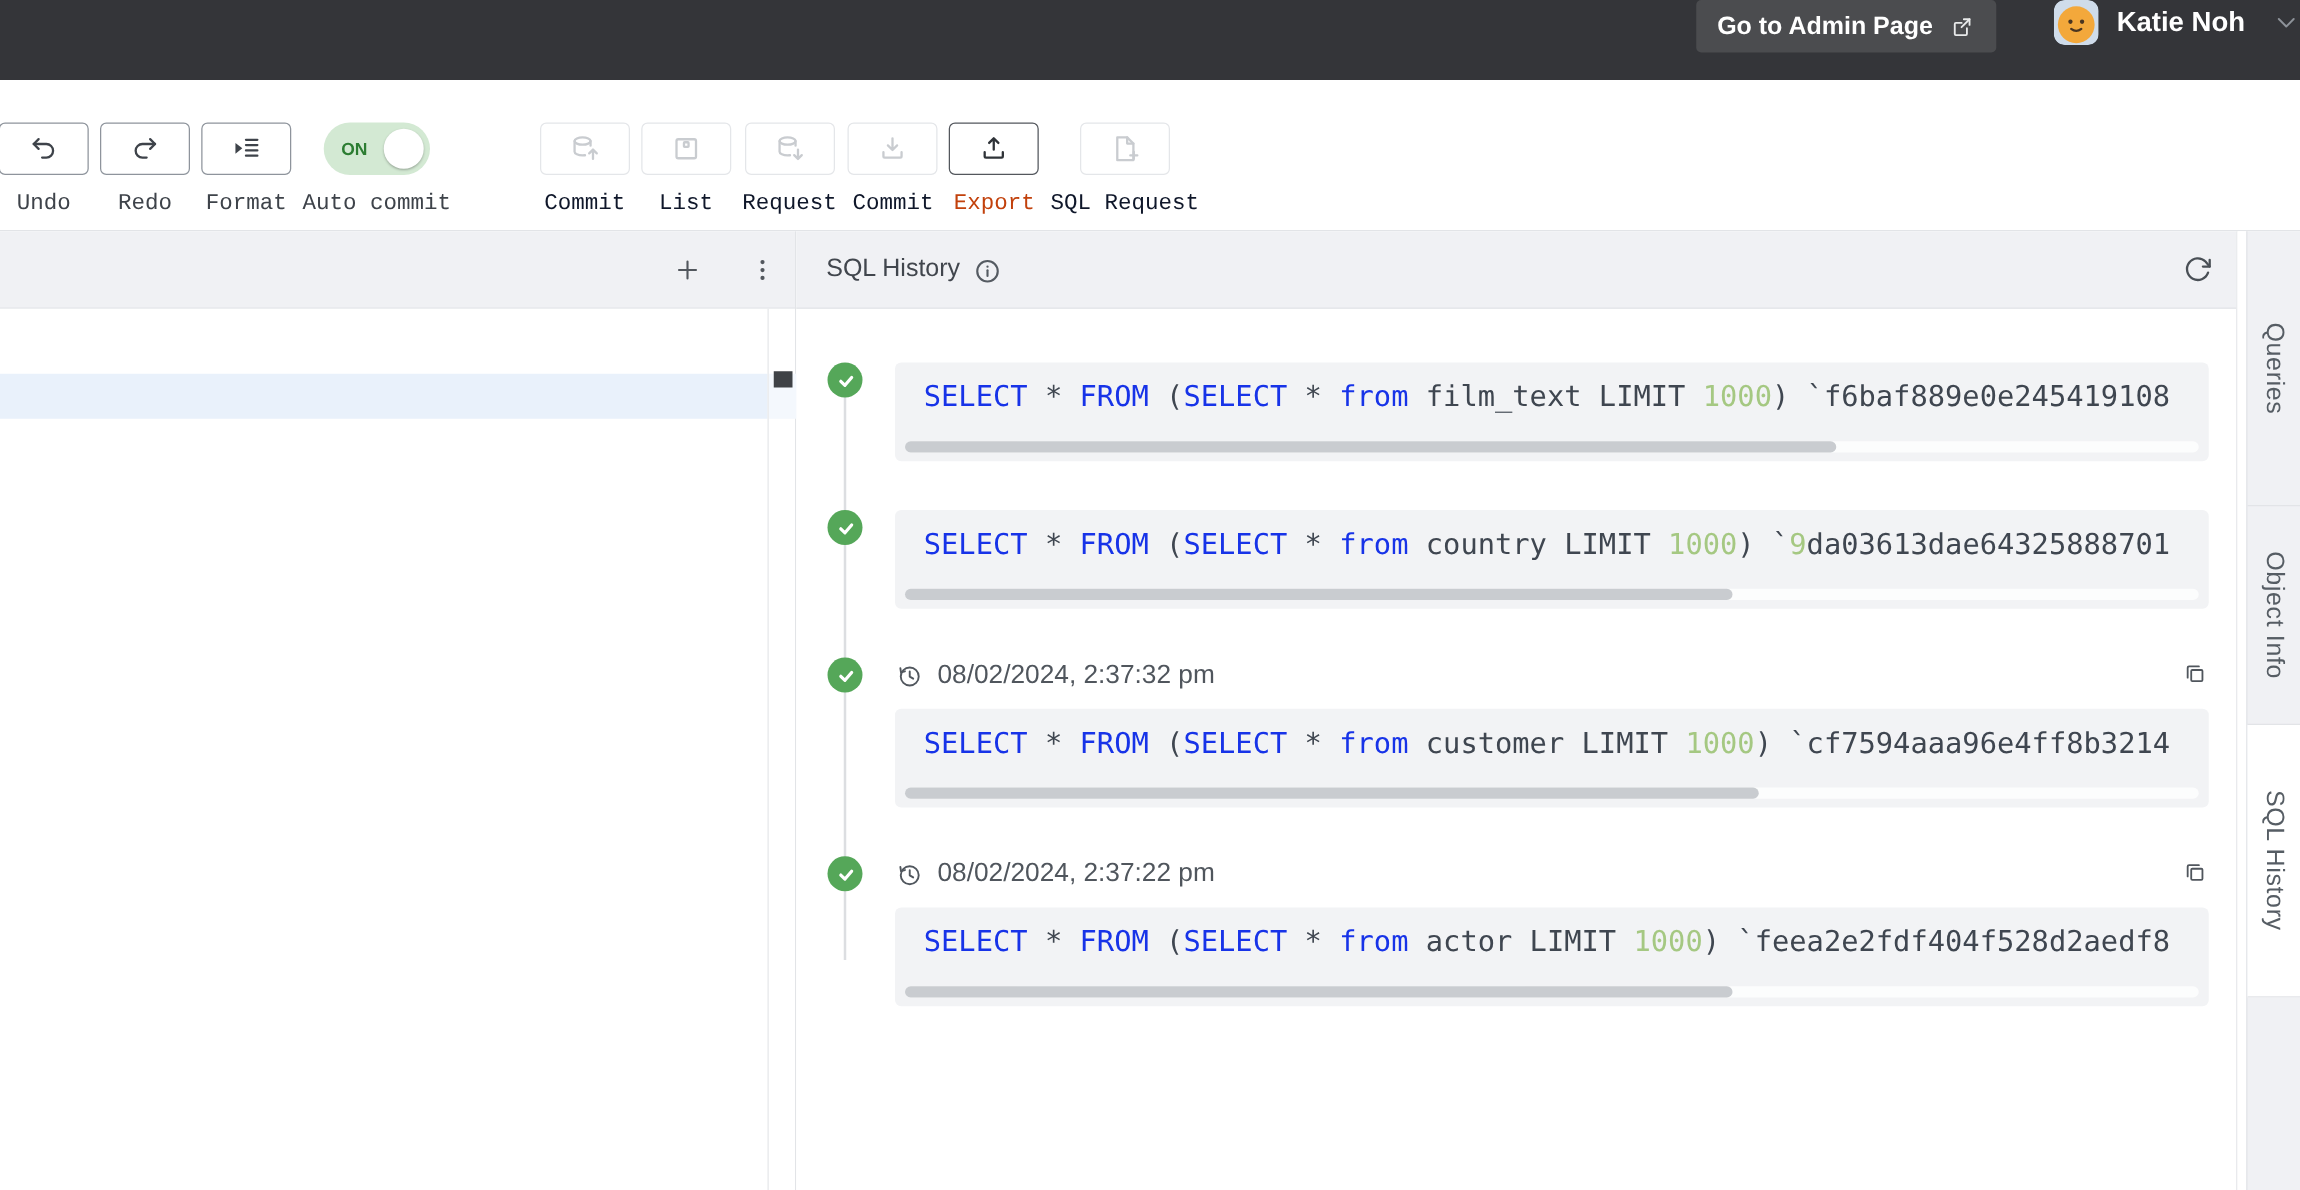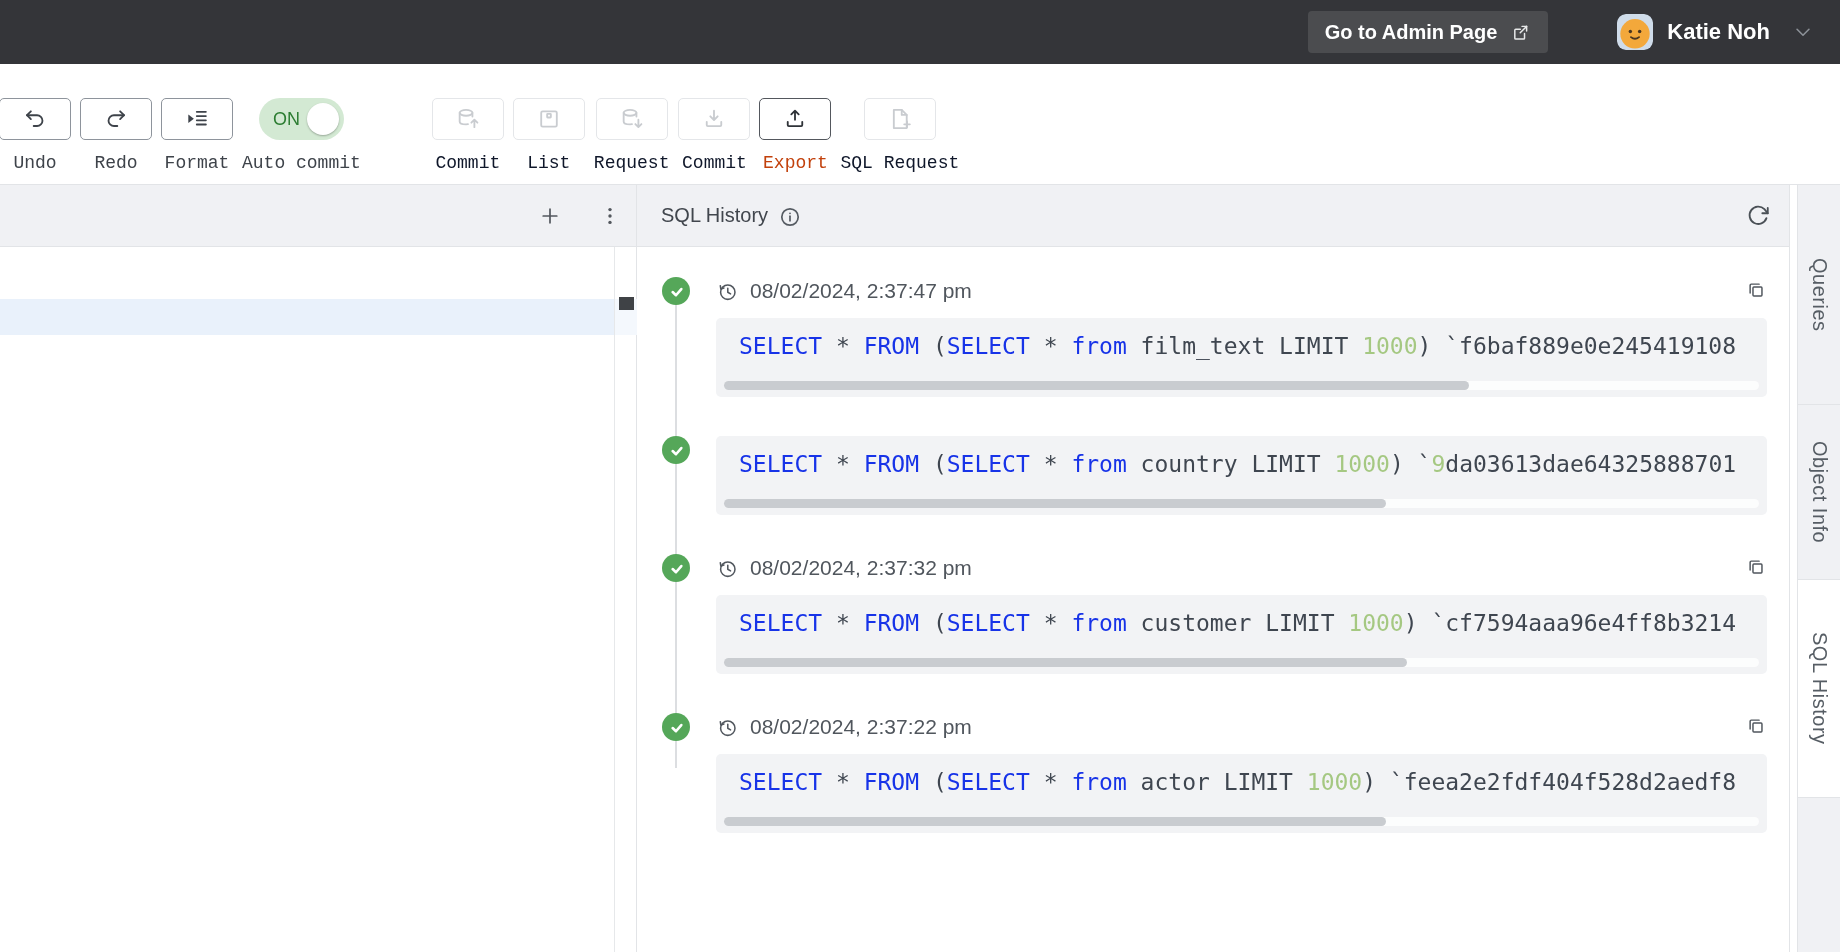--- a/index.html
+++ b/index.html
@@ -7,23 +7,21 @@
   body {
     font-family:"Liberation Sans", sans-serif;
     background:#fff; overflow:hidden; position:relative;
     color:#3e434a;
   }
   .icon { display:inline-flex; align-items:center; justify-content:center; line-height:0; }
 
   
   .topbar {
     height:64px; background:#343539;
-    display:flex; align-items:center; justify-content:flex-end;
-    padding-right:26px;
-    gap:23px;
+    display:flex; align-items:flex-start; justify-content:flex-end;
   }
   .admin-btn {
     background:#4b4c4f; border:none; color:#fff; cursor:pointer;
     height:42px; padding:0 17px; border-radius:4px;
     font-family:inherit; font-size:20px; font-weight:700;
     display:flex; align-items:center; gap:13px;
   }
   .admin-btn .icon { color:#e8e9ea; }
   .user { display:flex; align-items:center; gap:14px; margin-left:46px; cursor:pointer; }
   .avatar { width:36px; height:36px; border-radius:8px; overflow:hidden; display:block; }
@@ -46,21 +44,21 @@
   .tlabel { margin-top:13px; font-size:18px; color:#3e434a; white-space:nowrap;font-family:Liberation Mono, monospace; }
   .titem.disabled .tbox { border-color:#e4e6e9; color:#c9ccd0; cursor:default; }
   .titem.disabled .tlabel { color:#0f172a; }
   .titem.emph .tbox { border:1.5px solid #53575d; color:#2f3338; }
   .titem.emph .tlabel { color:#c2410c; }
   .toggle-pill {
     width:85px; height:42px; border-radius:21px;
     background:var(--toggle-bg,#d3e9d3);
     display:flex; align-items:center; padding:0 5px 0 14px; cursor:pointer;
   }
-  .toggle-on { font-size:18px; font-weight:400; color:var(--toggle-text,#2c7d32); }
+  .toggle-on { font-size:14px; font-weight:700; color:var(--toggle-text,#2c7d32); }
   .knob {
     width:32px; height:32px; border-radius:50%; background:#fff;
     margin-left:auto; box-shadow:0 1px 2px rgba(0,0,0,.28);
   }
 
   
   .main { display:flex; height:767px; }
 
   
   .left-panel { width:637px; border-right:1px solid #e2e4e7; display:flex; flex-direction:column; background:#fff; }
@@ -325,38 +323,20 @@
       </button>
     </div>
     <div class="hp-body" id="entries">
       <div class="timeline"></div>
     <div class="entry">
     <div class="e-circle">
             <svg width="15" height="15" viewBox="0 0 14 14" fill="none" stroke="currentColor" stroke-width="2.4" stroke-linecap="round" stroke-linejoin="round">
               <path d="M3.4 7.5l3.1 3 5-5.8"></path>
             </svg>
           </div>
-    <div class="e-head">
-      <span class="icon">
-              <svg width="23" height="23" viewBox="0 0 24 24" fill="none" stroke="currentColor" stroke-width="1.6" stroke-linecap="round" stroke-linejoin="round">
-                <circle cx="12.3" cy="12.7" r="7.5"></circle>
-                <path d="M12.3 8.6v4.2l2.9 1.7"></path>
-                <path d="M5 9.3 4.5 5.9M5 9.3l3.3-.9"></path>
-              </svg>
-            </span>
-      <span class="e-time">08/02/2024, 2:37:47 pm</span>
-      <button class="copy-btn">
-        <span class="icon">
-                <svg width="22" height="22" viewBox="0 0 24 24" fill="none" stroke="currentColor" stroke-width="1.6" stroke-linecap="round" stroke-linejoin="round">
-                  <rect x="8.7" y="8.7" width="9.8" height="9.8" rx="1"></rect>
-                  <path d="M5.6 15.4V6.8c0-.7.5-1.2 1.2-1.2h8.6"></path>
-                </svg>
-              </span>
-      </button>
-    </div>
     <div class="sql-box">
       <div class="code"><span class="tok-kw">SELECT</span><span class="tok-p"> * </span><span class="tok-kw">FROM</span><span class="tok-p"> (</span><span class="tok-kw">SELECT</span><span class="tok-p"> * </span><span class="tok-kw">from</span><span class="tok-p"> film_text LIMIT </span><span class="tok-num">1000</span><span class="tok-p">) `f6baf889e0e245419108</span></div>
       <div class="track">
         <div class="thumb" style="width: 72%;"></div>
       </div>
     </div>
         </div>
         <div class="entry">
     <div class="e-circle">
             <svg width="15" height="15" viewBox="0 0 14 14" fill="none" stroke="currentColor" stroke-width="2.4" stroke-linecap="round" stroke-linejoin="round">

